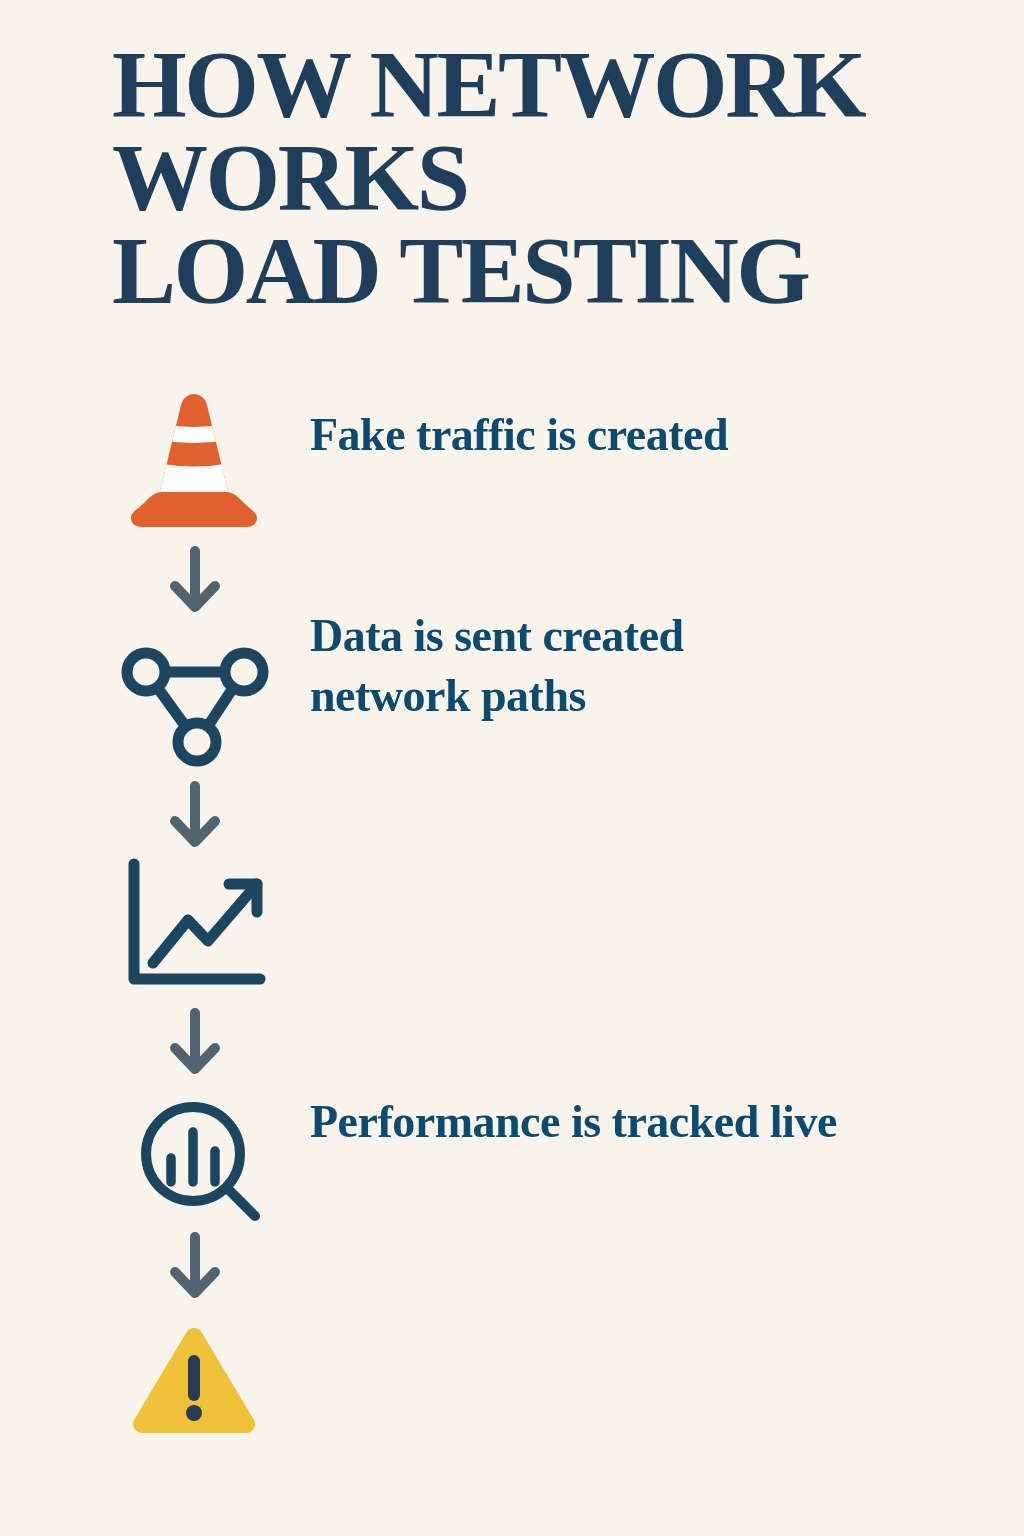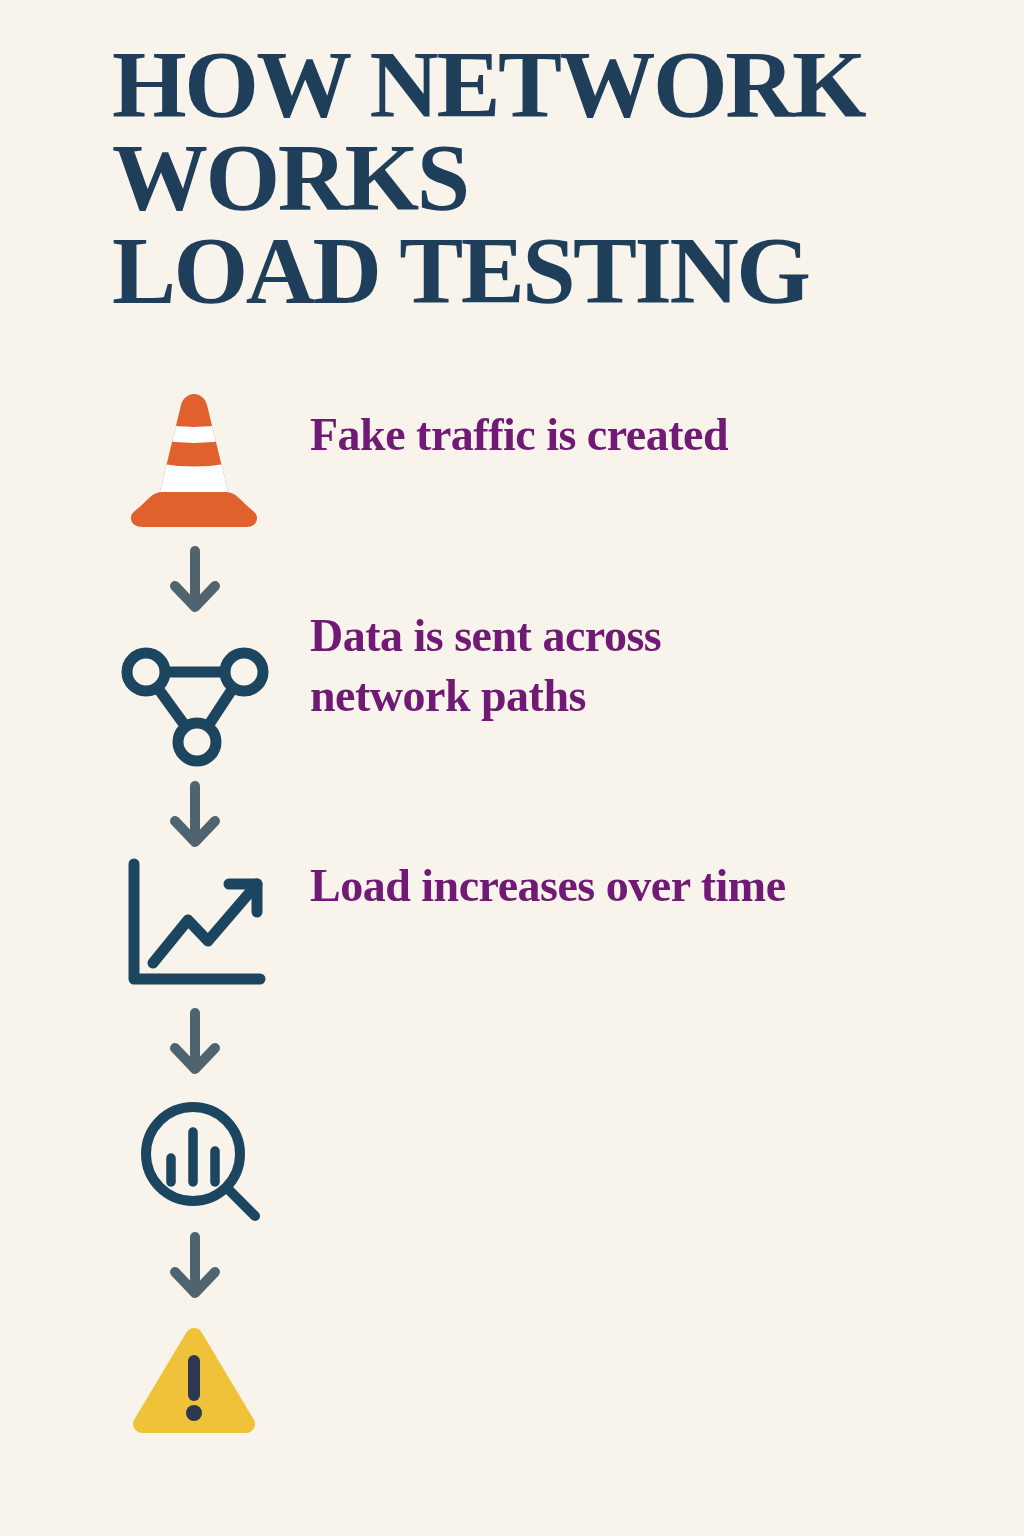--- a/index.html
+++ b/index.html
@@ -22,21 +22,21 @@
     letter-spacing: -2.5px;
     color: #1f3e5a;
   }
   .title span { display: block; }
   .step-label {
     position: absolute;
     left: 310px;
     font-size: 46px;
     font-weight: 700;
     letter-spacing: -0.5px;
-    color: #701a75;
+    color: #0c4a6e;
     white-space: nowrap;
     line-height: 52px;
   }
   .step-label.wrap {
     white-space: normal;
     width: 480px;
     line-height: 60px;
   }
   .icon-box { position: absolute; }
   .arrow-box { position: absolute; left: 165px; width: 60px; height: 76px; }
@@ -82,58 +82,58 @@
       <g stroke="#1c455f" stroke-width="11" fill="none">
         <line x1="46" y1="27" x2="106" y2="27"></line>
         <line x1="38" y1="42" x2="67" y2="82"></line>
         <line x1="114" y1="43" x2="89" y2="81"></line>
         <circle cx="27" cy="27" r="19"></circle>
         <circle cx="125" cy="27" r="19"></circle>
         <circle cx="78" cy="97" r="19"></circle>
       </g>
     </svg>
   </div>
-  <div class="step-label wrap" style="top:606px;">Data is sent across network paths</div>
+  <div class="step-label wrap" style="top:606px;">Data is sent created network paths</div>
 
   <div class="arrow-box" style="top:781px;">
     <svg viewBox="0 0 60 76" xmlns="http://www.w3.org/2000/svg">
       <path d="M 30 5 L 30 56" stroke="#50646f" stroke-width="10" stroke-linecap="round" fill="none"></path>
       <path d="M 10 40 L 30 61 L 50 40" stroke="#50646f" stroke-width="10" stroke-linecap="round" stroke-linejoin="round" fill="none"></path>
     </svg>
   </div>
 
   <div class="icon-box" style="left:124px; top:858px; width:142px; height:132px;">
     <svg viewBox="0 0 142 132" xmlns="http://www.w3.org/2000/svg">
       <g stroke="#1c455f" stroke-width="11" fill="none" stroke-linecap="round" stroke-linejoin="round">
         <path d="M 10 6 L 10 121 L 136 121"></path>
         <path d="M 29 105 L 64 62 L 84 83 L 133 26"></path>
         <path d="M 105 26 L 133 26 L 133 54"></path>
       </g>
     </svg>
   </div>
-  <div class="step-label" style="top:860px;">Load increases over time</div>
 
   <div class="arrow-box" style="top:1008px;">
     <svg viewBox="0 0 60 76" xmlns="http://www.w3.org/2000/svg">
       <path d="M 30 5 L 30 56" stroke="#50646f" stroke-width="10" stroke-linecap="round" fill="none"></path>
       <path d="M 10 40 L 30 61 L 50 40" stroke="#50646f" stroke-width="10" stroke-linecap="round" stroke-linejoin="round" fill="none"></path>
     </svg>
   </div>
 
   <div class="icon-box" style="left:132px; top:1092px; width:138px; height:140px;">
     <svg viewBox="0 0 138 140" xmlns="http://www.w3.org/2000/svg">
       <g stroke="#1c455f" fill="none" stroke-linecap="round">
         <circle cx="61" cy="62" r="47" stroke-width="10"></circle>
         <path d="M 95 96 L 123 124" stroke-width="10"></path>
         <path d="M 39 66 L 39 90" stroke-width="9.5"></path>
         <path d="M 61 40 L 61 90" stroke-width="9.5"></path>
         <path d="M 83 59 L 83 90" stroke-width="9.5"></path>
       </g>
     </svg>
   </div>
+  <div class="step-label" style="top:1096px;">Performance is tracked live</div>
 
   <div class="arrow-box" style="top:1232px;">
     <svg viewBox="0 0 60 76" xmlns="http://www.w3.org/2000/svg">
       <path d="M 30 5 L 30 56" stroke="#50646f" stroke-width="10" stroke-linecap="round" fill="none"></path>
       <path d="M 10 40 L 30 61 L 50 40" stroke="#50646f" stroke-width="10" stroke-linecap="round" stroke-linejoin="round" fill="none"></path>
     </svg>
   </div>
 
   <div class="icon-box" style="left:131px; top:1324px; width:126px; height:118px;">
     <svg viewBox="0 0 126 118" xmlns="http://www.w3.org/2000/svg">

